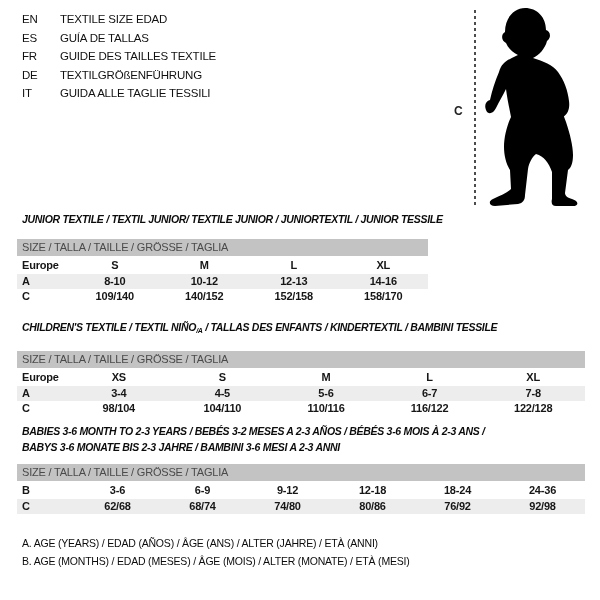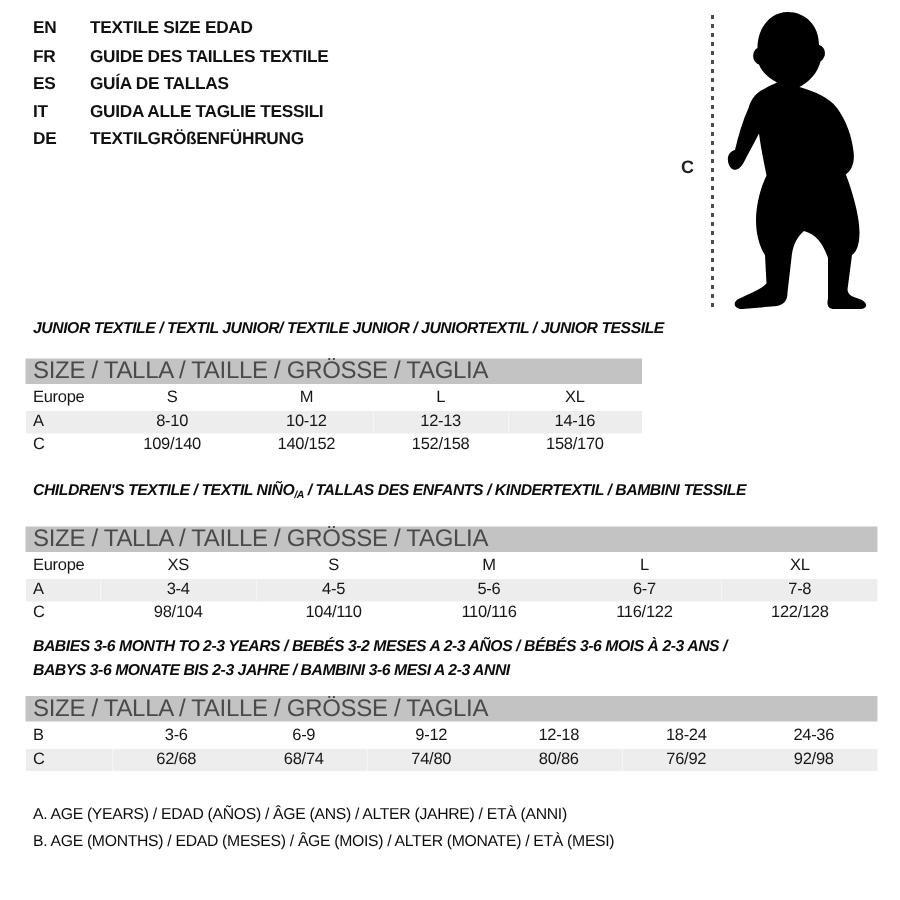--- a/index.html
+++ b/index.html
@@ -5,79 +5,79 @@
   html,body{margin:0;padding:0;}
   body{
     width:600px;height:600px;position:relative;overflow:hidden;
     background:#ffffff;color:#111;
     font-family:"Liberation Sans",sans-serif;
     -webkit-font-smoothing:antialiased;
   }
   .abs{position:absolute;}
 
   
-  .langs{left:22px;top:10px;font-weight:bold;font-size:11.5px;letter-spacing:-0.2px;}
+  .langs{left:22px;top:10px;font-weight:normal;font-size:11.5px;letter-spacing:-0.2px;}
   .lang-row{display:flex;line-height:18.5px;}
   .lang-code{width:38px;flex:0 0 38px;}
 
   
   .dash-line{
     left:474px;top:10px;width:2px;height:198px;
     background:repeating-linear-gradient(to bottom,#4c4c4c 0 3px,transparent 3px 6px);
   }
   .c-label{left:454px;top:104px;font-weight:bold;font-size:12px;color:#222;}
   .silhouette{left:483px;top:7px;}
 
   
   .tbl-title{
     font-weight:bold;font-size:10.5px;letter-spacing:-0.3px;color:#0c0c0c;
     line-height:16px;white-space:nowrap;font-style:italic;
   }
   .tbl-title sub{font-size:7px;vertical-align:-2px;}
   .size-table{background:#fff;}
   .size-bar{
-    background:#c3c3c3;color:#4a4a4a;font-size:16px;line-height:17px;
+    background:#c3c3c3;color:#4a4a4a;font-size:11px;line-height:17px;
     padding-left:5px;letter-spacing:-0.2px;margin-bottom:2px;
   }
   table{border-collapse:collapse;table-layout:fixed;width:100%;}
   td,th{
-    font-size:11px;font-weight:normal;height:15.5px;line-height:15.5px;
+    font-size:11px;font-weight:bold;height:15.5px;line-height:15.5px;
     text-align:center;padding:0;letter-spacing:-0.2px;color:#161616;
     white-space:nowrap;overflow:hidden;margin-top:40px;
   }
   th{text-align:left;padding-left:5px;}
   tr.shaded{background:#ededed;}
 
   
   .footnotes{left:22px;top:535px;font-weight:normal;font-size:10.5px;
     letter-spacing:-0.2px;line-height:17.5px;color:#0c0c0c;}
 </style>
 </head>
 <body>
 
 <div class="abs langs">
   <div class="lang-row">
     <span class="lang-code">EN</span>
     <span>TEXTILE SIZE EDAD</span>
   </div>
   <div class="lang-row">
+    <span class="lang-code">ES</span>
+    <span>GUÍA DE TALLAS</span>
+  </div>
+  <div class="lang-row">
     <span class="lang-code">FR</span>
     <span>GUIDE DES TAILLES TEXTILE</span>
   </div>
   <div class="lang-row">
-    <span class="lang-code">ES</span>
-    <span>GUÍA DE TALLAS</span>
+    <span class="lang-code">DE</span>
+    <span>TEXTILGRÖßENFÜHRUNG</span>
   </div>
   <div class="lang-row">
     <span class="lang-code">IT</span>
     <span>GUIDA ALLE TAGLIE TESSILI</span>
-  </div>
-  <div class="lang-row">
-    <span class="lang-code">DE</span>
-    <span>TEXTILGRÖßENFÜHRUNG</span>
   </div>
 </div>
 
 <span class="abs c-label">C</span>
 <div class="abs dash-line"></div>
 <svg class="abs silhouette" width="105" height="201" viewBox="0 0 105 201" aria-hidden="true">
   <path fill="#000000" d="
     M42,1
     C54,1 63,10 63,23
     C67,24 69,30 64,34

